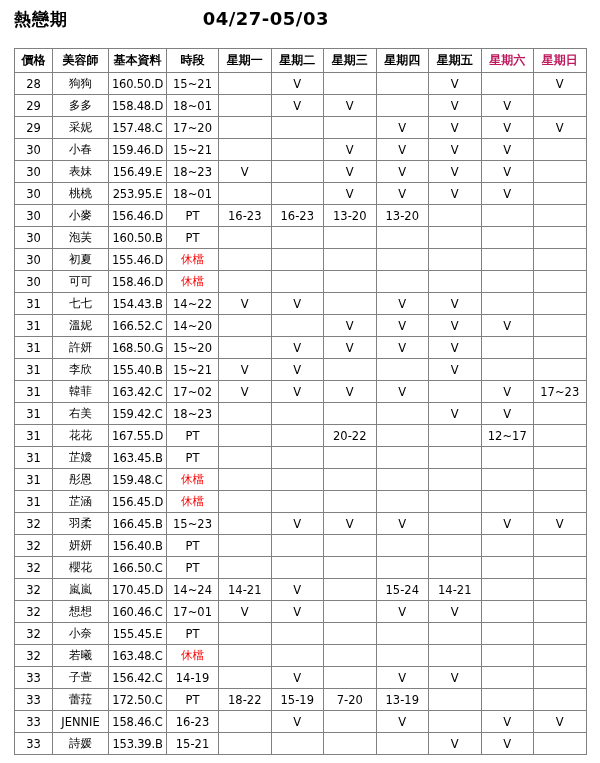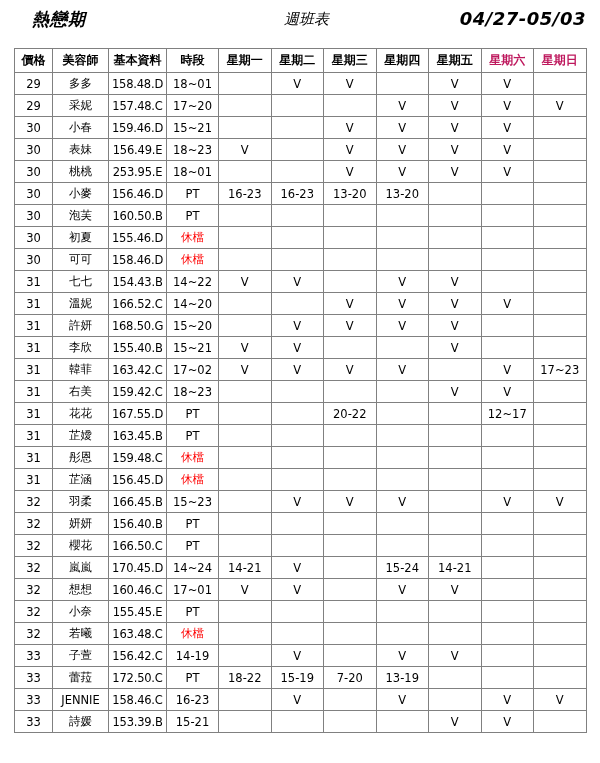--- a/index.html
+++ b/index.html
@@ -11,24 +11,23 @@
     width: 600px;
     height: 763px;
     font-family: "DejaVu Sans", "Liberation Sans", sans-serif;
     color: #000000;
     position: relative;
     overflow: hidden;
   }
   .header {
     display: flex;
     align-items: flex-start;
-    padding: 8px 14px 0 32px;
+    padding: 8px 14px 0 14px;
     height: 36px;
     box-sizing: border-box;
-    font-style: italic;
   }
   .header-title {
     font-size: 17px;
     font-weight: bold;
     letter-spacing: 1px;
     width: 150px;
     line-height: 22px;
   }
   .header-center {
     flex: 1;
@@ -77,21 +76,20 @@
   .day-sat, .day-sun { color: #be185d; }
   .cell-rest { color: #ff0000; }
   .col-price, .col-name, .col-info, .col-time { }
   td.col-info { letter-spacing: -0.2px; }
 </style>
 </head>
 <body>
 
 <div class="header">
   <div class="header-title">熱戀期</div>
-  <div class="header-center">週班表</div>
   <div class="header-date">04/27-05/03</div>
 </div>
 
 <div class="table-wrap">
   <table class="schedule">
     <colgroup>
       <col class="c-price">
         <col class="c-name">
         <col class="c-info">
         <col class="c-time">
@@ -113,20 +111,33 @@
           <th>星期二</th>
           <th>星期三</th>
           <th>星期四</th>
           <th>星期五</th>
           <th class="day-sat">星期六</th>
           <th class="day-sun">星期日</th>
         </tr>
     </thead>
     <tbody id="table-body">
         <tr>
+          <td class="col-price">28</td>
+          <td class="col-name">狗狗</td>
+          <td class="col-info">160.50.D</td>
+          <td class="col-time">15~21</td>
+          <td class="col-mon"></td>
+          <td class="col-tue">V</td>
+          <td class="col-wed"></td>
+          <td class="col-thu"></td>
+          <td class="col-fri">V</td>
+          <td class="col-sat"></td>
+          <td class="col-sun">V</td>
+        </tr>
+        <tr>
           <td class="col-price">29</td>
           <td class="col-name">多多</td>
           <td class="col-info">158.48.D</td>
           <td class="col-time">18~01</td>
           <td class="col-mon"></td>
           <td class="col-tue">V</td>
           <td class="col-wed">V</td>
           <td class="col-thu"></td>
           <td class="col-fri">V</td>
           <td class="col-sat">V</td>

